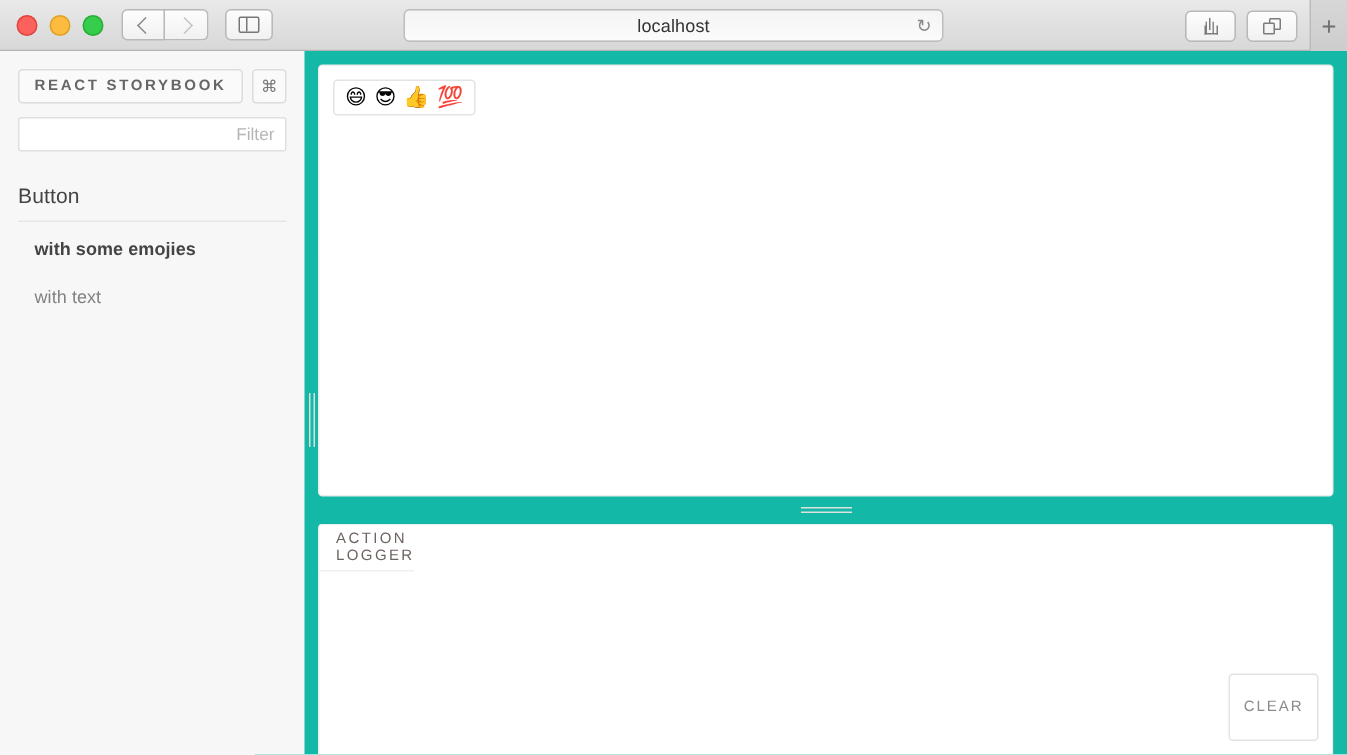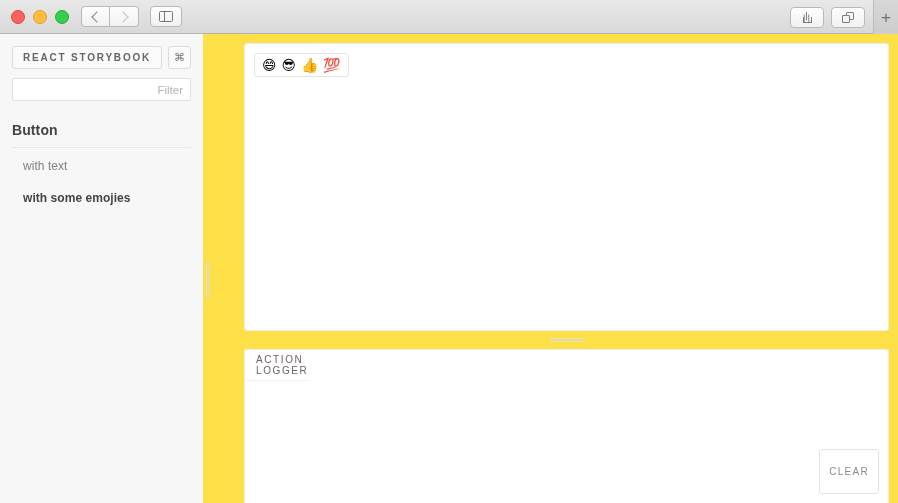--- a/index.html
+++ b/index.html
@@ -192,24 +192,23 @@
     line-height: 1;
     box-sizing: border-box;
   }
   .btn-share { margin-right: 7px; width: 34px; }
   .btn-tabs  { margin-right: 8px; width: 34px; }
 
   
   .app {
     flex: 1 1 auto;
     display: flex;
-    background: #fde047;
+    background: #14b8a6;
     position: relative;
     overflow: hidden;
-    gap: 32px;
   }
   .sidebar {
     width: 203px;
     flex: 0 0 203px;
     background: #f7f7f7;
     padding: 12px 12px 0 12px;
     box-sizing: border-box;
   }
   .sb-top {
     display: flex;
@@ -257,21 +256,21 @@
     color: #555;
     font-family: "Liberation Sans", sans-serif;
     outline: none;
     text-align: right;
   }
   .sb-filter::placeholder { color: #b5b5b5; }
 
   .kind-block { margin-top: 21px; }
   .kind-title {
     font-size: 14px;
-    font-weight: bold;
+    font-weight: normal;
     color: #444;
     padding-bottom: 9px;
     letter-spacing: 0.1px;
   }
   .kind-rule {
     height: 1px;
     background: #e6e6e6;
     margin-bottom: 2px;
   }
   .story-item {
@@ -415,20 +414,26 @@
       </div>
       <div class="chrome-btn">
         <span class="chev chev-right dim"></span>
       </div>
     </div>
 
     <div class="chrome-btn single btn-sidebar">
       <span class="sidebar-glyph"></span>
     </div>
 
+    <div class="address-wrap">
+      <div class="address-bar">
+        <span class="address-text">localhost</span>
+        <span class="reload-icon">↻</span>
+      </div>
+    </div>
 
     <div class="right-group">
       <div class="chrome-btn single btn-share">
         <span class="share-glyph"></span>
       </div>
       <div class="chrome-btn single btn-tabs">
         <span class="tabs-glyph"></span>
       </div>
       <div class="newtab-btn">
         <span>+</span>
@@ -442,22 +447,22 @@
       <div class="sb-top">
         <div class="sb-brand">REACT STORYBOOK</div>
         <div class="sb-shortcut">⌘</div>
       </div>
 
       <input class="sb-filter" type="text" placeholder="Filter" style="">
 
       <div class="kind-block">
         <div class="kind-title">Button</div>
         <div class="kind-rule"></div>
+        <div class="story-item selected">with some emojies</div>
         <div class="story-item">with text</div>
-        <div class="story-item selected">with some emojies</div>
       </div>
     </div>
 
     <div class="v-handle">
       <i></i>
       <i></i>
     </div>
 
     <div class="content">
 

